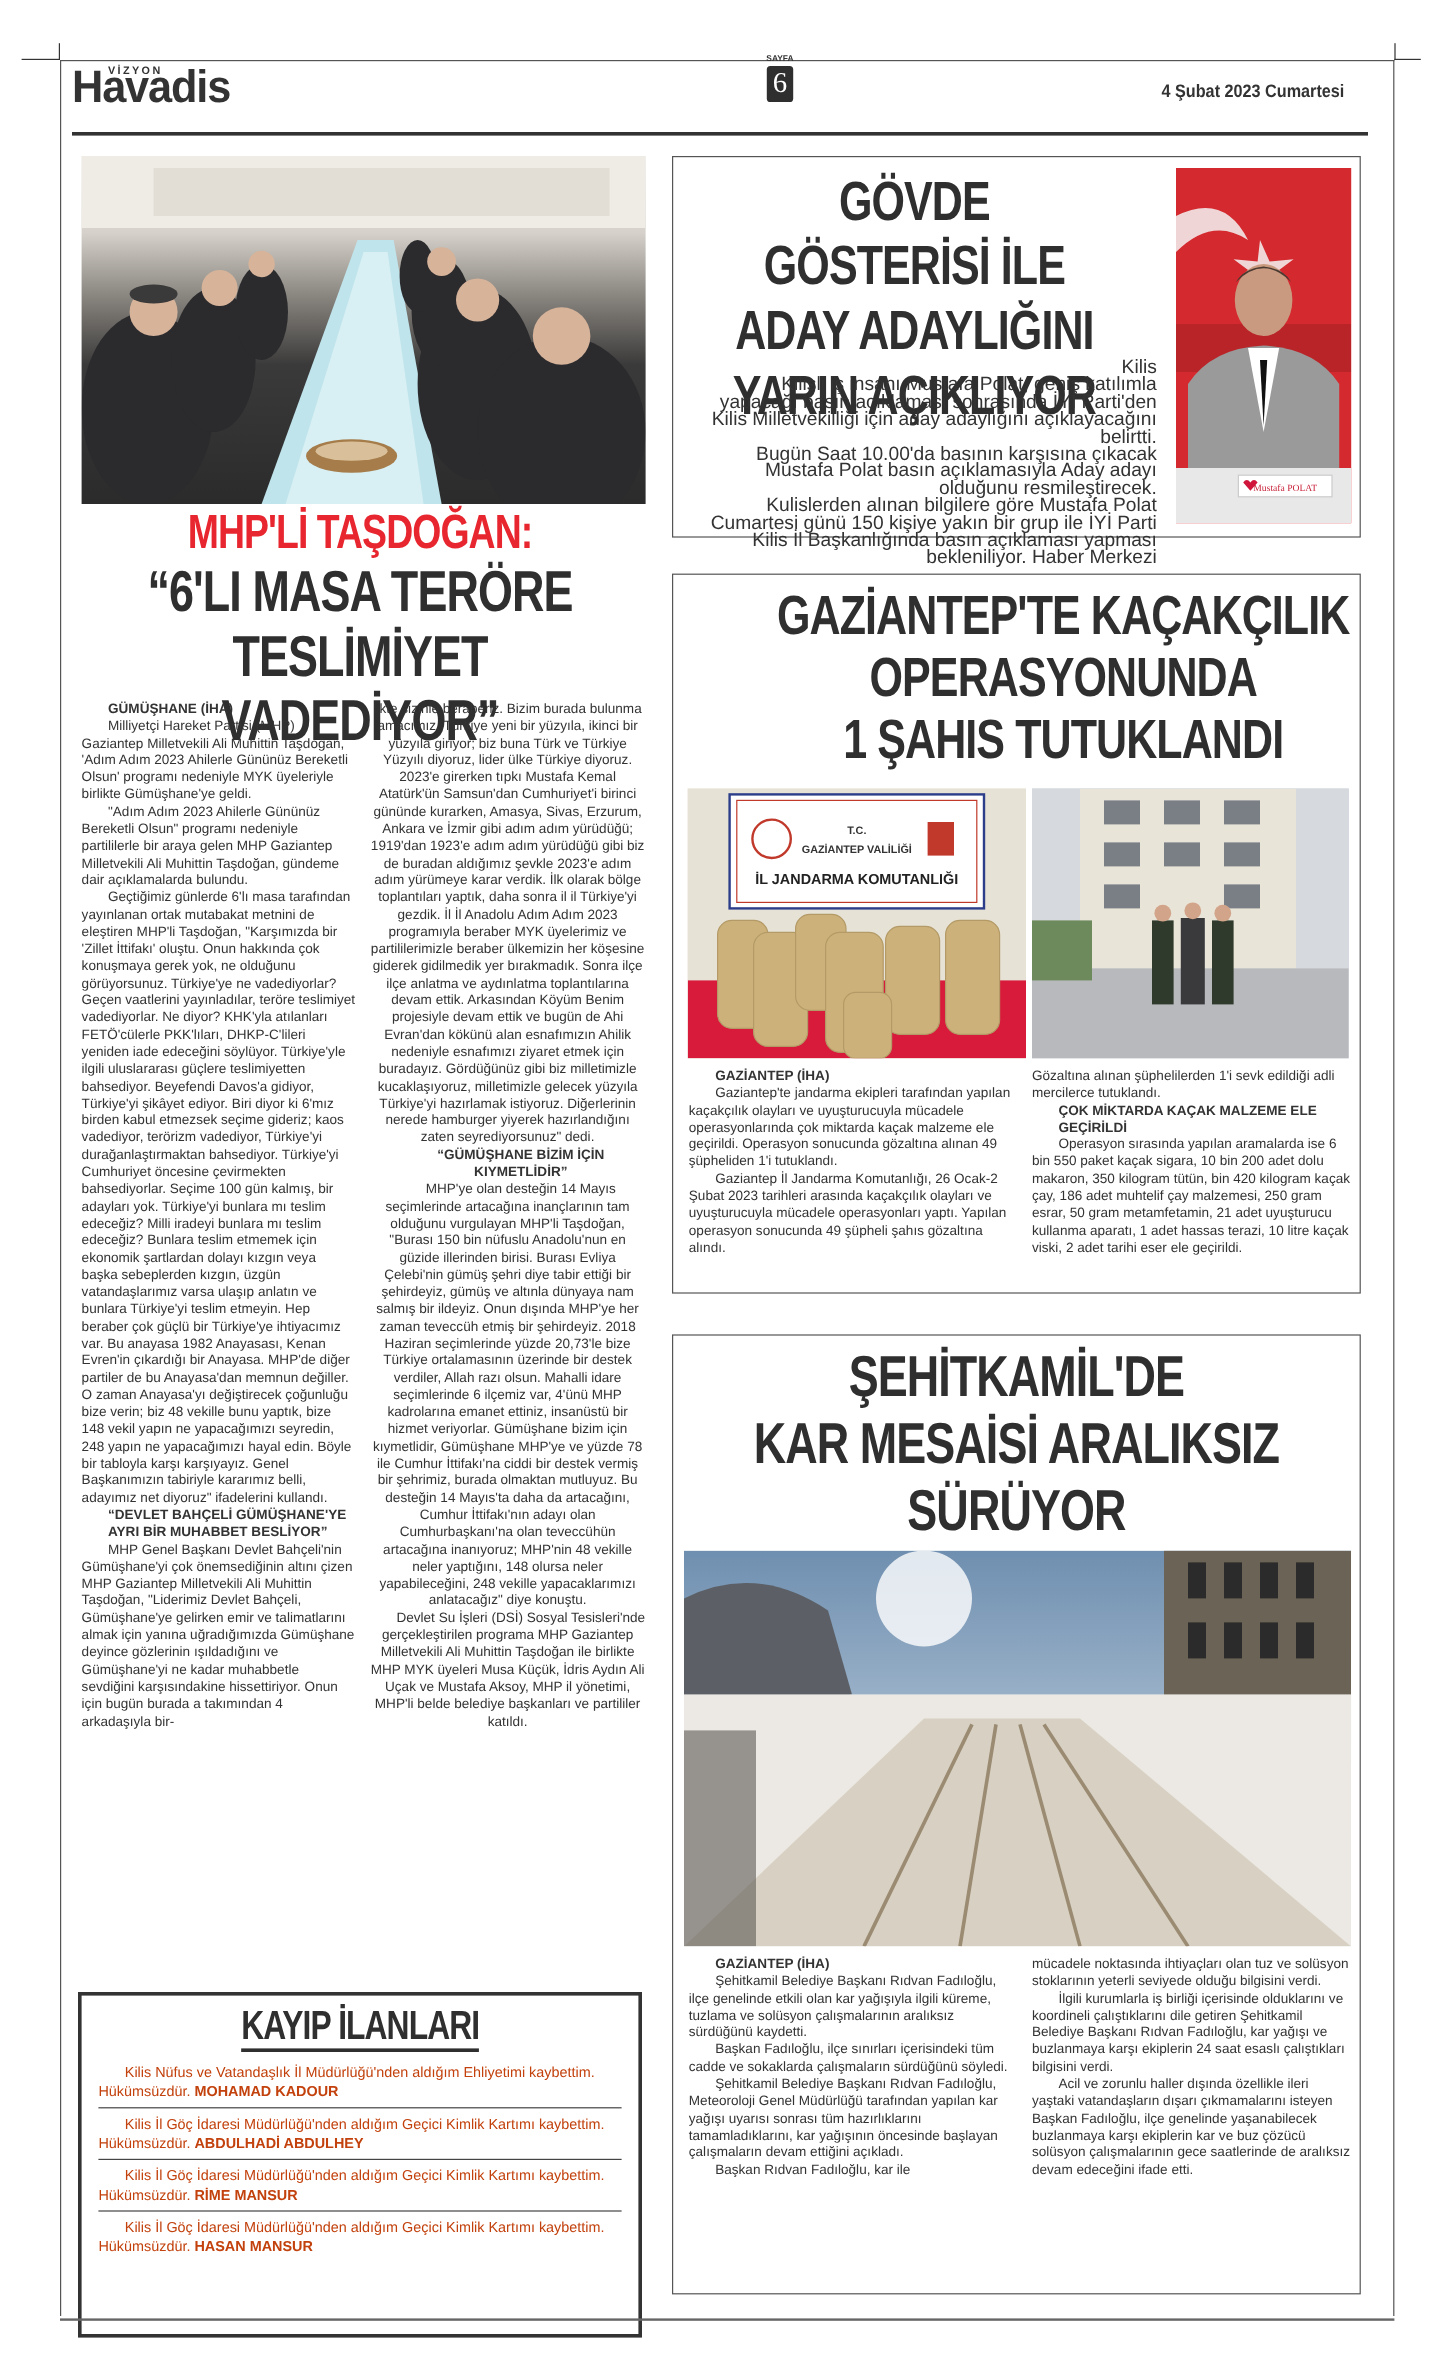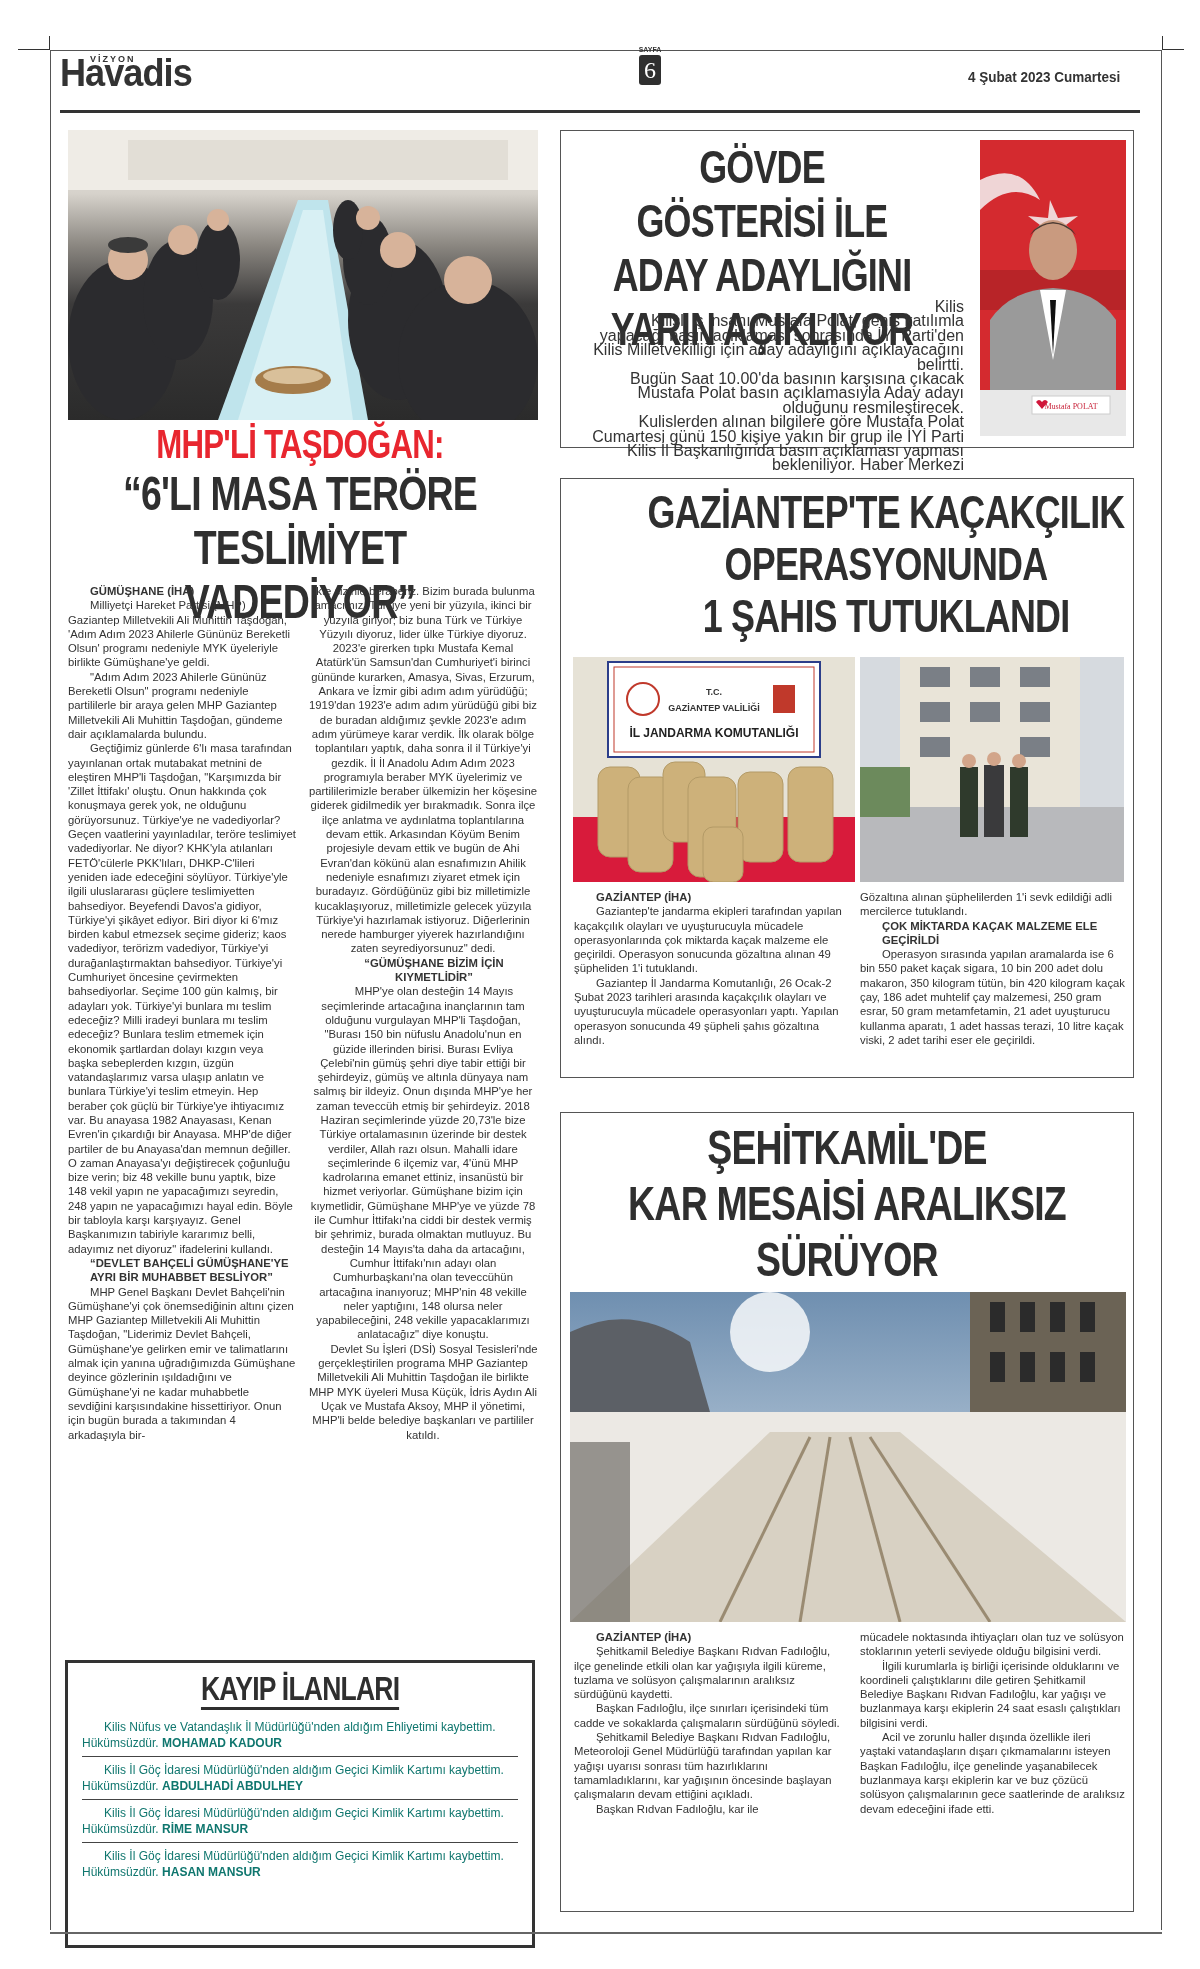--- a/index.html
+++ b/index.html
@@ -27,21 +27,21 @@
   .headline span { display: block; transform: scaleX(0.78); }
 
   .body-text { position: absolute; font-size: 11.3px; line-height: 14.3px; color: #333; text-align: left; }
   .body-text p { text-indent: 22px; }
   .body-text .dateline { font-weight: bold; text-indent: 22px; }
   .body-text .subhead { font-weight: bold; padding-left: 22px; text-indent: 0; }
 
   .box { position: absolute; border: 1.5px solid #555; }
   .box-thick { position: absolute; border: 3px solid #333; }
 
-  .ad-item { padding: 6px 0 5px 0; border-bottom: 1.5px solid #444; font-size: 12px; line-height: 15.5px; color: #0f766e; }
+  .ad-item { padding: 6px 0 5px 0; border-bottom: 1.5px solid #444; font-size: 12px; line-height: 15.5px; color: #c2410c; }
   .ad-item:last-child { border-bottom: none; }
   .ad-item p { text-indent: 22px; }
   .ad-item b { font-weight: bold; }
   .rule { position: absolute; height: 2px; background: #666; }
 </style>
 </head>
 <body>
 
 <div class="crop" style="left:18px;top:49px;width:32px;height:1px;"></div>
 <div class="crop" style="left:49px;top:36px;width:1px;height:14px;"></div>

